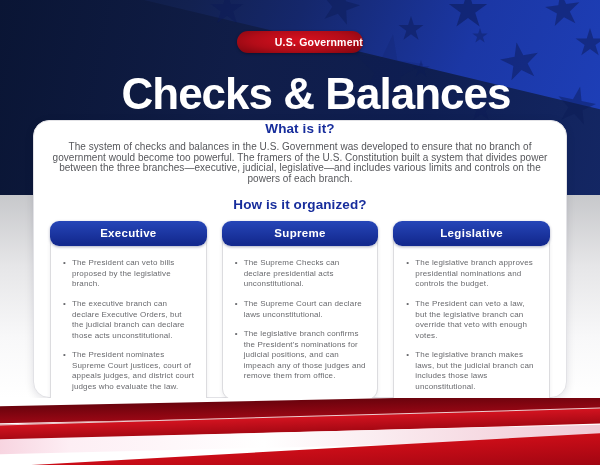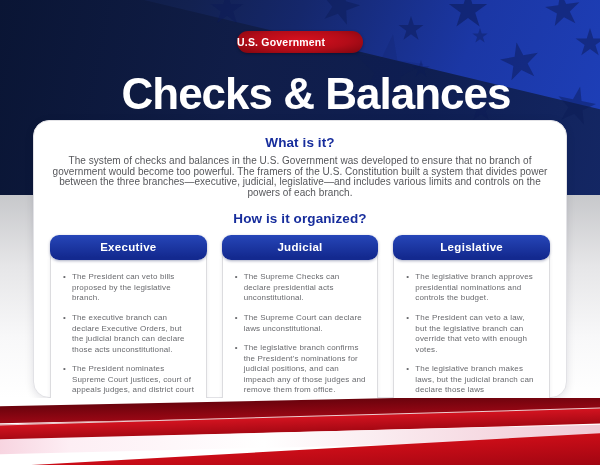--- a/index.html
+++ b/index.html
@@ -10,33 +10,33 @@
   .header{position:absolute;left:0;top:0;width:600px;height:195px;
     background:linear-gradient(112deg,#0a1738 0%,#122150 28%,#15276b 45%,#1b37a5 72%,#1e40bb 100%);overflow:hidden;}
   .header .wedge{position:absolute;inset:0;
     clip-path:polygon(0 0,24% 0,100% 56%,100% 100%,0 100%);
     background:linear-gradient(100deg,#0a1534 0%,#101d47 40%,#0e1d4d 70%,#13255e 100%);opacity:.94;}
   .star{position:absolute;background:#0b1a55;
     clip-path:polygon(50% 0%,61% 35%,98% 35%,68% 57%,79% 91%,50% 70%,21% 91%,32% 57%,2% 35%,39% 35%);}
 
   .badge{position:absolute;left:237px;top:31px;width:126px;height:22px;border-radius:11px;
     background:radial-gradient(ellipse at 50% 42%,#d8101f 0%,#b30c18 55%,#7d060f 100%);
-    color:#fff;font-size:10.5px;font-weight:bold;text-align:left;line-height:22px;letter-spacing:.2px;
+    color:#fff;font-size:10.5px;font-weight:bold;text-align:right;line-height:22px;letter-spacing:.2px;
     box-shadow:0 1px 3px rgba(0,0,0,.35);z-index:5;}
   .title{position:absolute;left:0;top:53px;width:600px;text-align:center;margin:16px;
     color:#ffffff;font-size:44px;font-weight:bold;letter-spacing:-1px;line-height:50px;z-index:5;}
 
   
   .page-lower{position:absolute;left:0;top:195px;width:600px;height:203px;
     background:linear-gradient(180deg,#c7c8cb 0%,#e6e6e8 35%,#f8f8f9 70%,#ffffff 100%);}
 
   
   .main-card{position:absolute;left:33px;top:120px;width:534px;height:278px;background:#ffffff;
     border:1px solid #e2e2e6;border-radius:16px;box-shadow:0 2px 8px rgba(20,20,40,.12);z-index:10;
-    box-sizing:border-box;padding-top:14px;}
+    box-sizing:border-box;}
   .section-heading{margin:0;text-align:center;color:#172d9c;font-size:13.5px;font-weight:bold;letter-spacing:.1px;}
   .what-body{margin:6px auto 0;max-width:512px;text-align:center;color:#56575b;font-size:10px;line-height:10.6px;letter-spacing:.05px;}
   .organized-heading{margin-top:13px;text-align:center;}
 
   .columns{display:flex;gap:15px;margin:9px 16px 9px;height:168px;}
   .column{flex:1;display:flex;flex-direction:column;position:relative;}
   .pill{position:relative;z-index:2;height:25px;border-radius:9px;
     background:linear-gradient(180deg,#2646b8 0%,#13298f 90%);
     color:#fff;font-size:11.5px;font-weight:bold;text-align:center;line-height:25px;letter-spacing:.3px;
     box-shadow:0 1px 3px rgba(10,20,80,.35);}
@@ -113,21 +113,21 @@
             <li>
                 <span class="dot">•</span>
                 <span>The President nominates Supreme Court justices, court of appeals judges, and district court judges who evaluate the law.</span>
               </li>
           </ul>
         </div>
       </div>
 
       <div class="column">
         <div class="pill">
-          <span>Judicial</span>
+          <span>Supreme</span>
         </div>
         <div class="col-body">
           <ul>
             <li>
                 <span class="dot">•</span>
                 <span>The Supreme Checks can declare presidential acts unconstitutional.</span>
               </li>
             <li>
                 <span class="dot">•</span>
                 <span>The Supreme Court can declare laws unconstitutional.</span>
@@ -149,21 +149,21 @@
             <li>
                 <span class="dot">•</span>
                 <span>The legislative branch approves presidential nominations and controls the budget.</span>
               </li>
             <li>
                 <span class="dot">•</span>
                 <span>The President can veto a law, but the legislative branch can override that veto with enough votes.</span>
               </li>
             <li>
                 <span class="dot">•</span>
-                <span>The legislative branch makes laws, but the judicial branch can declare those laws unconstitutional.</span>
+                <span>The legislative branch makes laws, but the judicial branch can includes those laws unconstitutional.</span>
               </li>
           </ul>
         </div>
       </div>
 
     </div>
   </div>
 
   <div class="footer">
     <div class="band band-a"></div>

